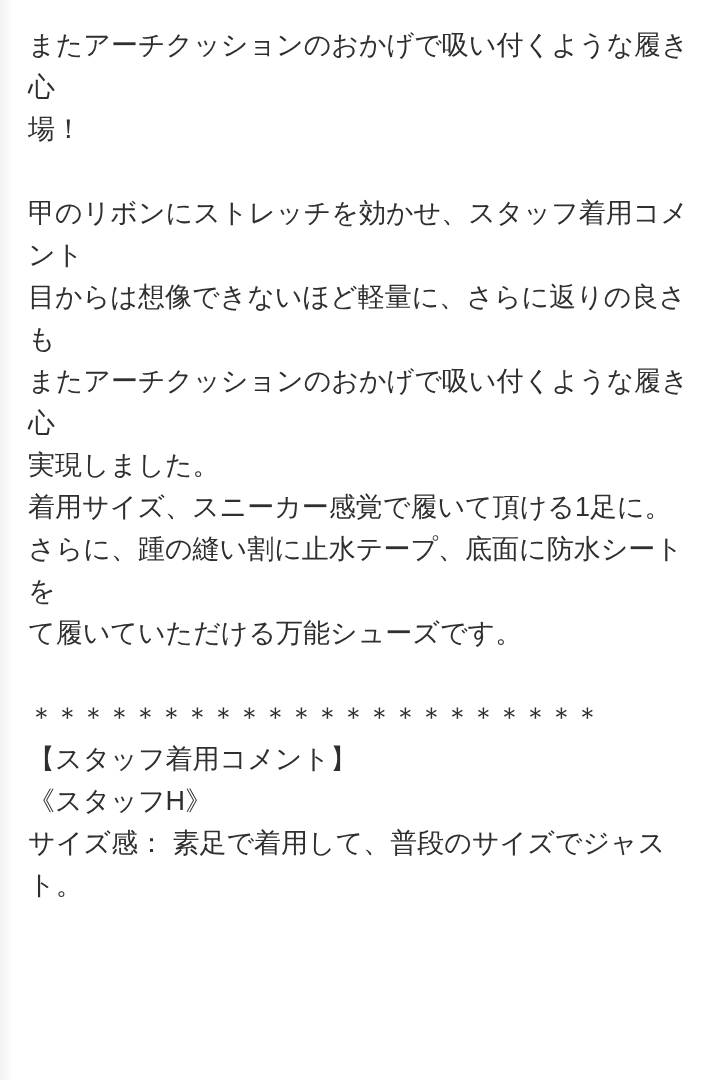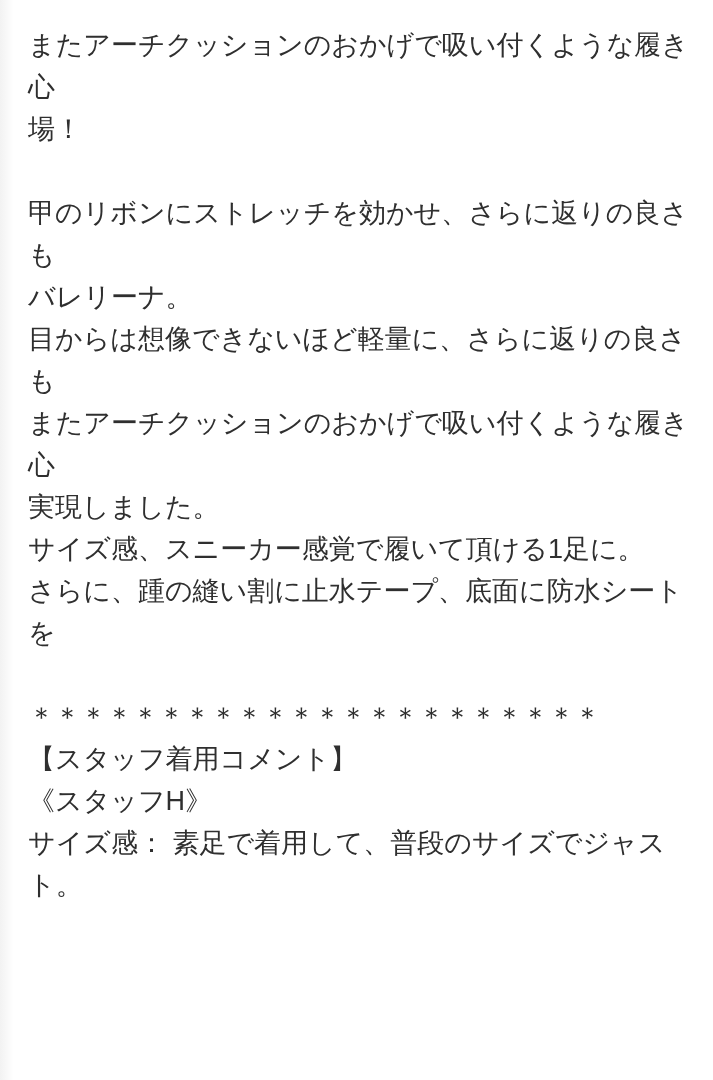--- a/index.html
+++ b/index.html
@@ -44,26 +44,26 @@
 </style>
 </head>
 <body>
 
 <div class="edge-shade"></div>
 
 <div class="doc">
   <div class="line">またアーチクッションのおかげで吸い付くような履き心</div>
   <div class="line">場！</div>
   <div class="line"></div>
-  <div class="line">甲のリボンにストレッチを効かせ、さらに返りの良さも</div>
-  <div class="line">バレリーナ。</div>
+  <div class="line">甲のリボンにストレッチを効かせ、スタッフ着用コメント</div>
   <div class="line">目からは想像できないほど軽量に、さらに返りの良さも</div>
   <div class="line">またアーチクッションのおかげで吸い付くような履き心</div>
   <div class="line">実現しました。</div>
-  <div class="line">サイズ感、スニーカー感覚で履いて頂ける1足に。</div>
+  <div class="line">着用サイズ、スニーカー感覚で履いて頂ける1足に。</div>
   <div class="line">さらに、踵の縫い割に止水テープ、底面に防水シートを</div>
+  <div class="line">て履いていただける万能シューズです。</div>
   <div class="line"></div>
   <div class="line separator">＊＊＊＊＊＊＊＊＊＊＊＊＊＊＊＊＊＊＊＊＊＊</div>
   <div class="line">【スタッフ着用コメント】</div>
   <div class="line">《スタッフH》</div>
   <div class="line">サイズ感： 素足で着用して、普段のサイズでジャスト。</div>
 
 </div>
 
 </body></html>

